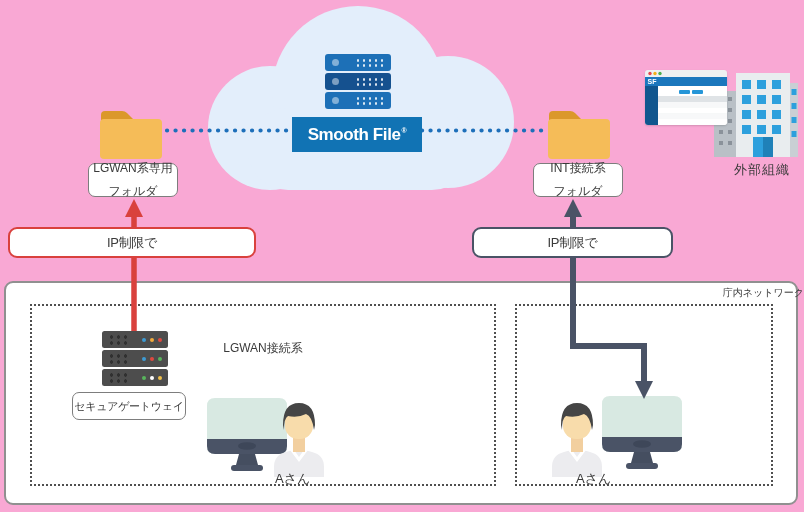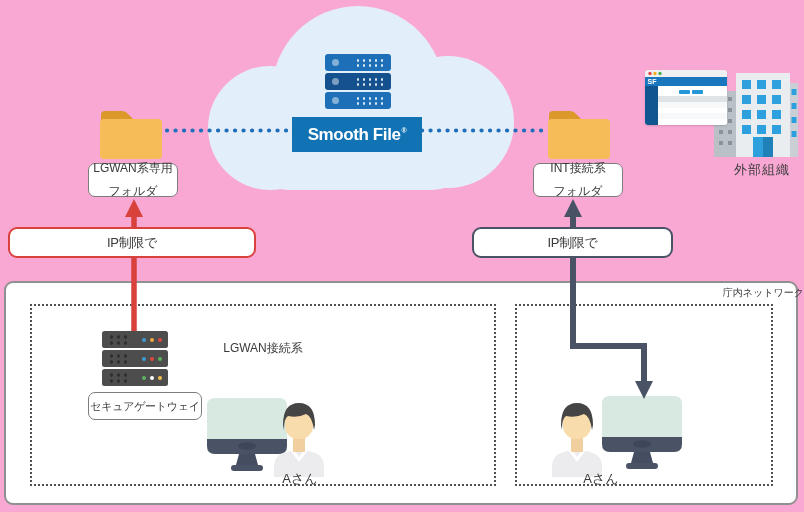--- a/index.html
+++ b/index.html
@@ -34,21 +34,21 @@
   .folder{z-index:2;}
   .folder-lgwan{left:100px;top:107px;}
   .folder-int{left:548px;top:107px;}
 
   
   .labelbox{background:#fff;border:1.5px solid #7d7d7d;border-radius:7px;z-index:5;
     display:flex;flex-direction:column;align-items:center;justify-content:center;
     font-size:12px;line-height:1.28;text-align:center;box-sizing:border-box;gap:7px;}
   .lbl-lgwan{left:88px;top:163px;width:90px;height:34px;}
   .lbl-int{left:533px;top:163px;width:90px;height:34px;}
-  .lbl-gateway{left:88px;top:392px;width:114px;height:28px;font-size:11px;letter-spacing:-0.3px;z-index:5;}
+  .lbl-gateway{left:72px;top:392px;width:114px;height:28px;font-size:11px;letter-spacing:-0.3px;z-index:5;}
 
   
   .browser-wrap{left:645px;top:70px;width:82px;height:55px;border-radius:3px;overflow:hidden;z-index:3;
     box-shadow:0 1px 2px rgba(0,0,0,.15);}
   .building-svg{left:712px;top:73px;z-index:2;}
   .ext-label{left:710px;top:161px;width:104px;text-align:center;font-size:13px;letter-spacing:1px;z-index:3;}
 
   
   .callout{top:227px;height:31px;background:#fff;border-radius:9px;z-index:5;
     display:flex;align-items:center;justify-content:center;font-size:13px;letter-spacing:-0.3px;
@@ -78,21 +78,21 @@
   .gw-unit .led1{right:22px;} .gw-unit .led2{right:14px;} .gw-unit .led3{right:6px;}
   .gw-r1 .led1{background:#3d9bd4;} .gw-r1 .led2{background:#f0a93c;} .gw-r1 .led3{background:#e0483f;}
   .gw-r2 .led1{background:#3d9bd4;} .gw-r2 .led2{background:#e0483f;} .gw-r2 .led3{background:#58b55c;}
   .gw-r3 .led1{background:#58b55c;} .gw-r3 .led2{background:#ffffff;} .gw-r3 .led3{background:#f0c04a;}
 
   
   .monitor-left{left:207px;top:398px;z-index:2;}
   .person-left{left:271px;top:399px;z-index:3;}
   .monitor-right{left:602px;top:396px;z-index:3;}
   .person-right{left:549px;top:399px;z-index:2;}
-  .user-label{top:470px;width:50px;text-align:center;font-size:13px;z-index:4;}
+  .user-label{top:470px;width:50px;font-size:13px;z-index:4;}
   .ul-left{left:275px;} .ul-right{left:576px;}
 
   
   .arrows-svg{left:0;top:0;z-index:4;pointer-events:none;}
 </style>
 </head>
 <body>
 
 <div class="canvas">
 

